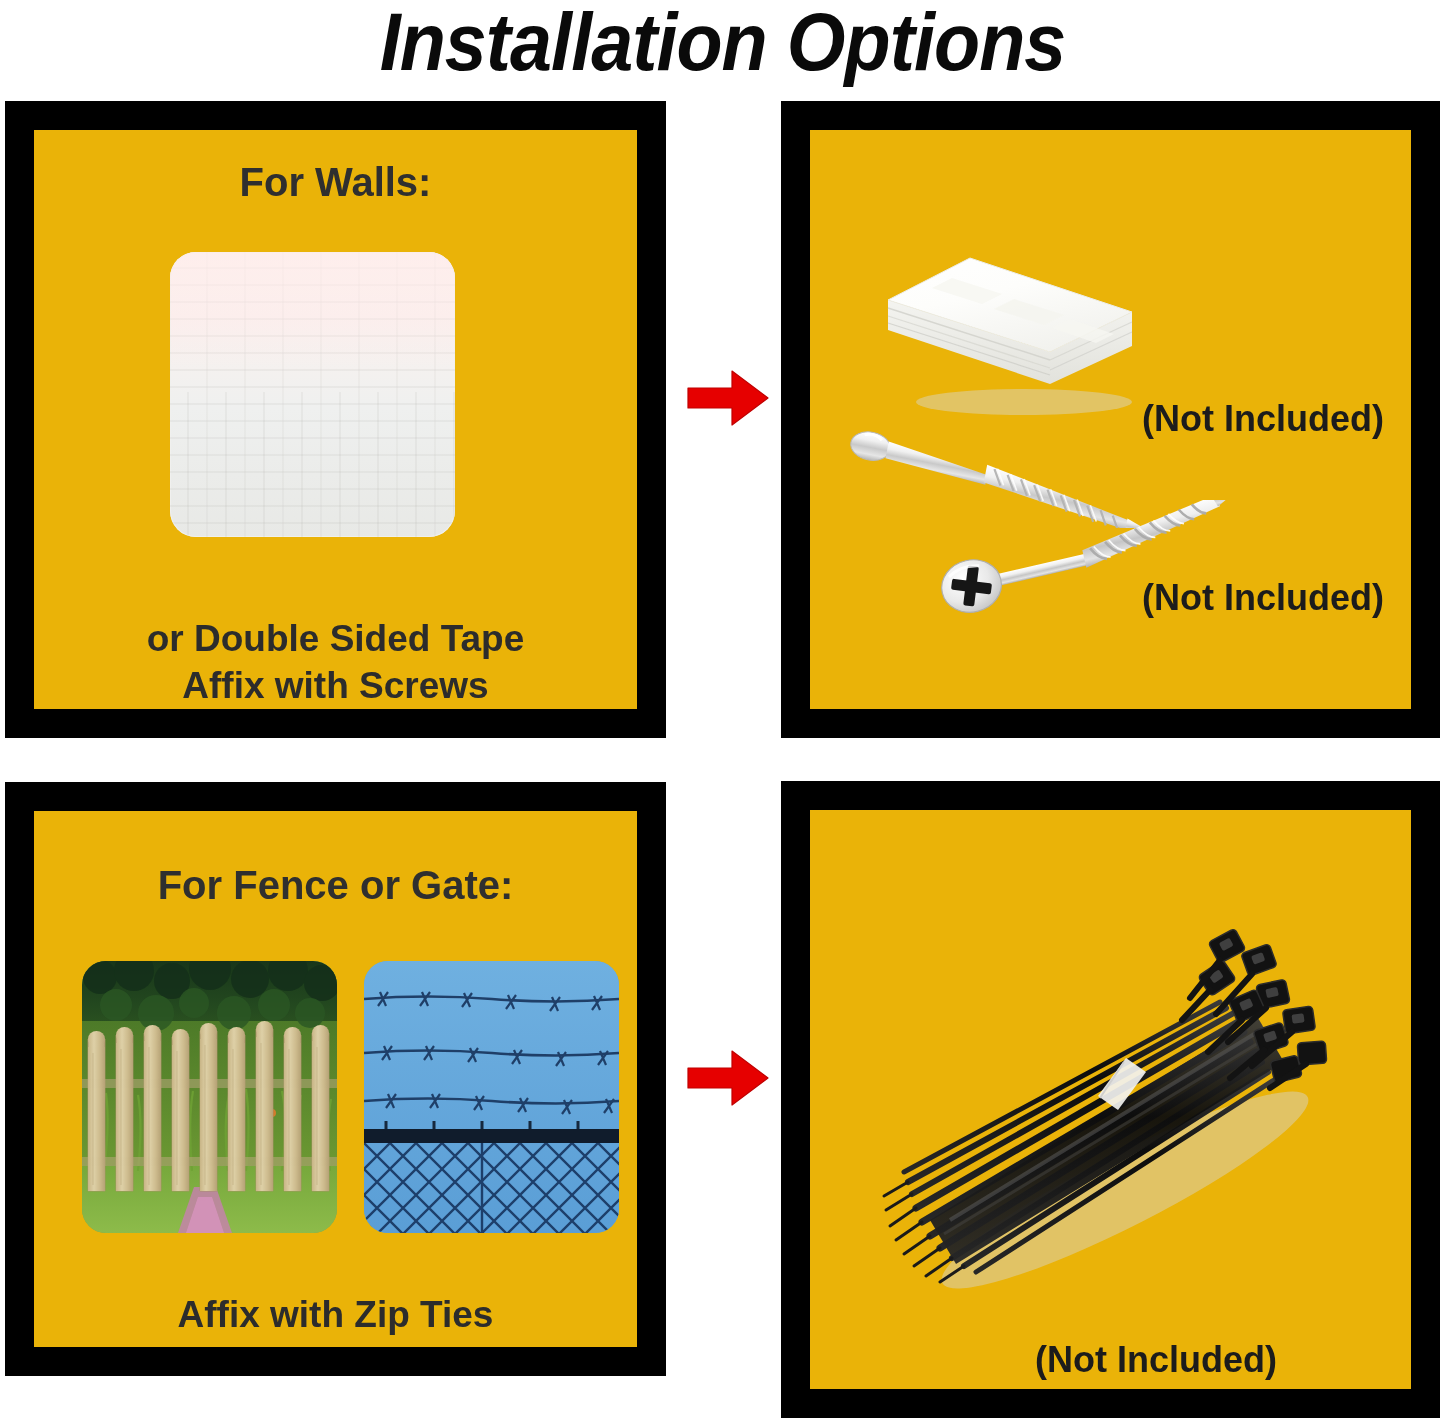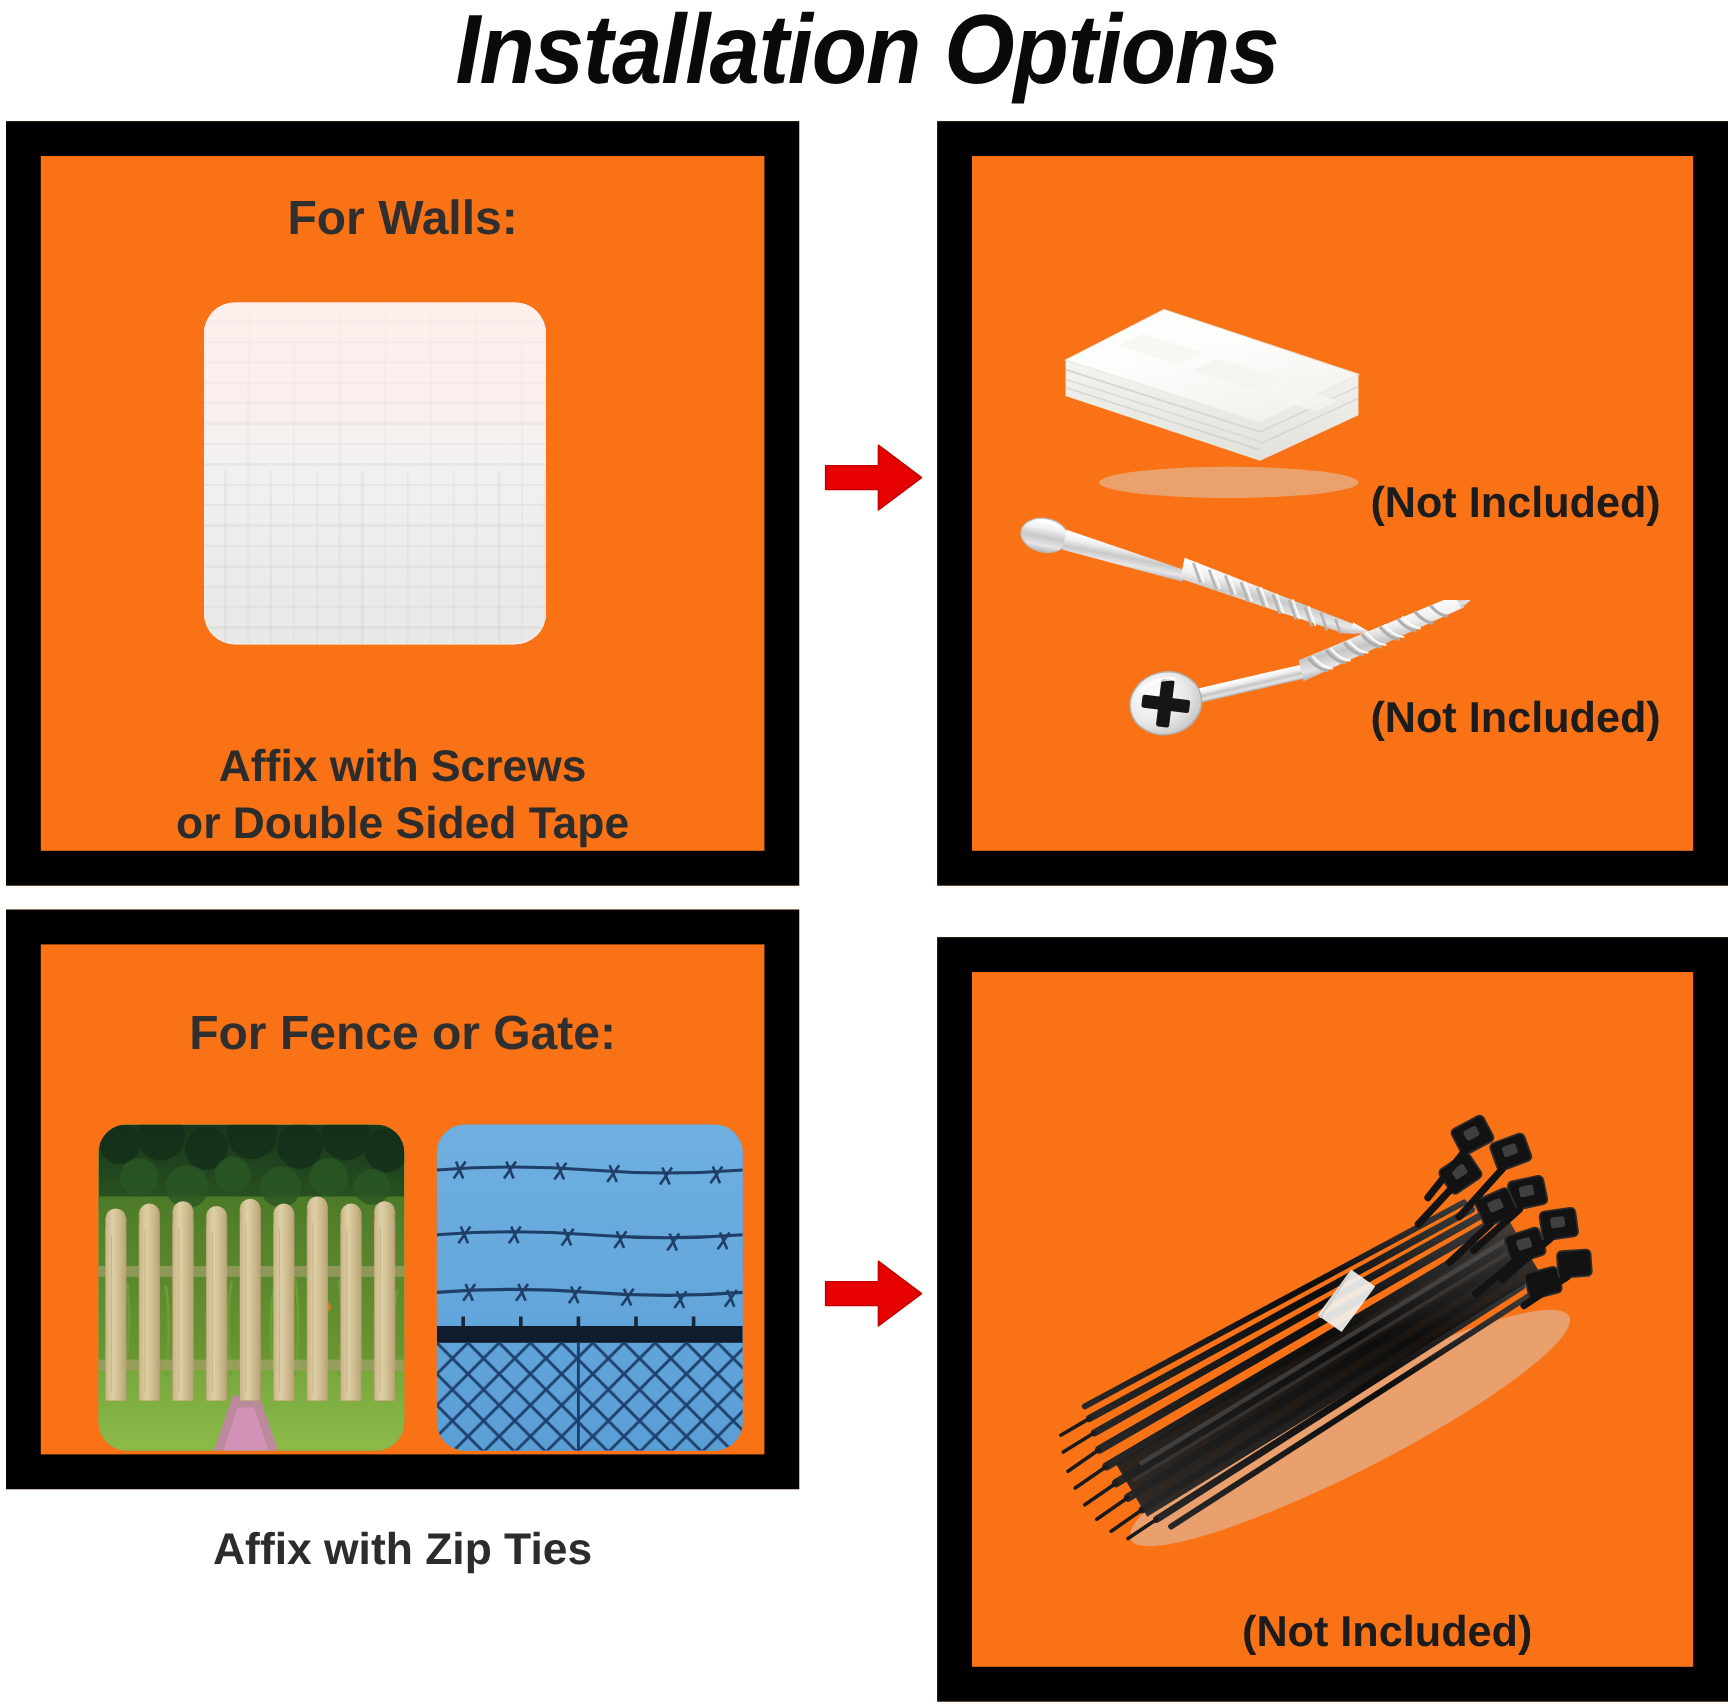--- a/index.html
+++ b/index.html
@@ -30,27 +30,27 @@
     letter-spacing: -1px;
     color: #0a0a0a;
     transform: scaleX(0.92);
     transform-origin: center top;
     white-space: nowrap;
   }
 
   
   .panel {
     position: absolute;
-    background: #f97316;
+    background: #eab308;
     border: 29px solid #000000;
     box-sizing: border-box;
   }
   #panel-walls      { left: 5px;   top: 101px;  width: 661px; height: 637px; }
   #panel-hardware   { left: 781px; top: 101px;  width: 659px; height: 637px; }
-  #panel-fence      { left: 5px;   top: 758px;  width: 661px; height: 483px; }
+  #panel-fence      { left: 5px;   top: 782px;  width: 661px; height: 594px; }
   #panel-zipties    { left: 781px; top: 781px;  width: 659px; height: 637px; }
 
   .panel-inner {
     position: relative;
     width: 100%;
     height: 100%;
   }
 
   
   .heading {
@@ -219,22 +219,22 @@
 
     <div class="heading" id="walls-heading">For Walls:</div>
 
     <div id="brick-wall">
       <div class="courses"></div>
       <div class="courses2"></div>
       <div class="topwash"></div>
     </div>
 
     <div class="caption" id="walls-caption">
+      <div>or Double Sided Tape</div>
       <div>Affix with Screws</div>
-      <div>or Double Sided Tape</div>
     </div>
 
   </div>
 </div>
 
 <div class="panel" id="panel-hardware">
   <div class="panel-inner">
 
     <svg id="tape-stack" viewBox="0 0 272 186">
       <defs>

